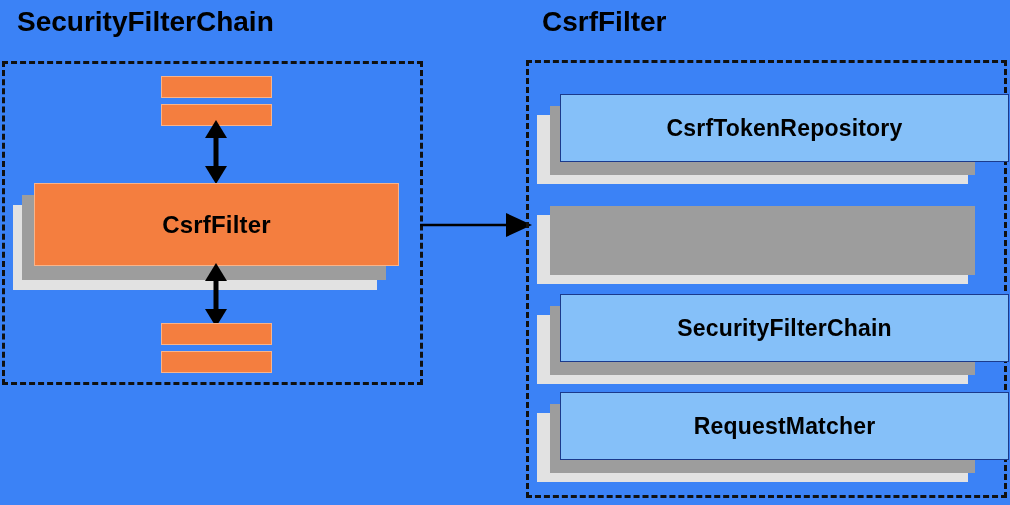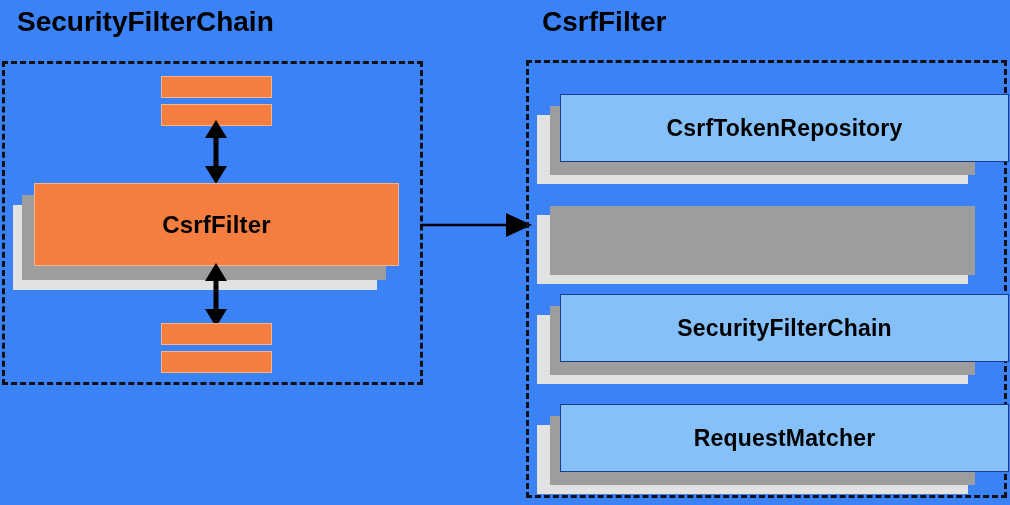--- a/index.html
+++ b/index.html
@@ -115,21 +115,21 @@
     text-align: center;
     font-family: "Liberation Sans", sans-serif;
     font-weight: bold;
     font-size: 23px;
     color: #000000;
     letter-spacing: .2px;
   }
   #blue-card-0 { top: 94px; }
   #blue-card-1 { top: 194px; }
   #blue-card-2 { top: 294px; }
-  #blue-card-3 { top: 404px; }
+  #blue-card-3 { top: 392px; }
 
   
   .arrow-svg { position: absolute; overflow: visible; }
   #arrow-vert-top    { left: 200px; top: 120px; }
   #arrow-vert-bottom { left: 200px; top: 263px; }
   #arrow-horizontal  { left: 420px; top: 212px; }
 </style>
 </head>
 <body>
 

